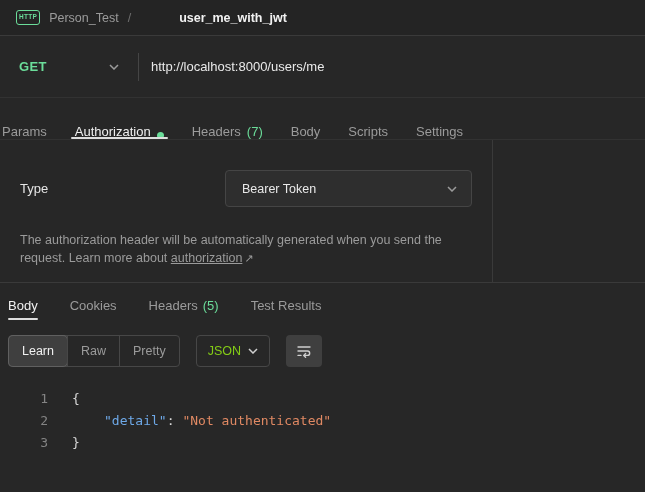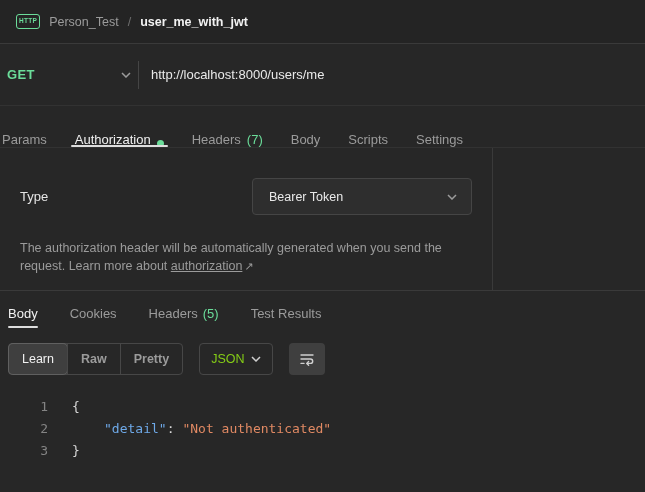--- a/index.html
+++ b/index.html
@@ -4,40 +4,40 @@
 <style>
   * { margin: 0; padding: 0; box-sizing: border-box; }
   body { font-family: "Liberation Sans", sans-serif; background: #1b1b1b; }
   .app {
     width: 645px; height: 492px; overflow: hidden; position: relative;
     background: #272727; color: #ededed;
   }
 
   
   .topbar {
-    height: 44px; display: flex; align-items: center; gap: 9px;
+    height: 36px; display: flex; align-items: center; gap: 9px;
     padding: 0 16px; border-bottom: 1px solid #3a3a3a; background: #242424;
   }
   .http-badge {
     border: 1.4px solid #6bdd9a; color: #6bdd9a; border-radius: 3px;
     font-size: 6.5px; font-weight: 700; padding: 3px 2px; letter-spacing: .3px;
     line-height: 1; display: inline-block;
   }
   .crumb-collection { color: #9b9b9b; font-size: 12.5px; }
   .crumb-sep { color: #6f6f6f; font-size: 12.5px; }
-  .crumb-request { color: #f2f2f2; font-size: 12.5px; font-weight: 700; }
+  .crumb-request { color: #f2f2f2; font-size: 12.5px; font-weight: 700; margin-left: 39px; }
 
   
   .request-row {
     height: 62px; display: flex; align-items: center;
     border-bottom: 1px solid #323232;
   }
   .method-select {
     width: 138px; height: 100%; display: flex; align-items: center;
-    justify-content: space-between; padding: 0 7px; cursor: pointer;
+    justify-content: space-between; padding: 0 19px; cursor: pointer;
   }
   .method-label { color: #6bdd9a; font-weight: 700; font-size: 13px; letter-spacing: .3px; }
   .v-divider { width: 1px; height: 28px; background: #454545; }
   .url-input {
     flex: 1; background: transparent; border: none; outline: none;
     color: #e9e9e9; font-size: 13px; padding: 0 12px;
     font-family: "Liberation Sans", sans-serif;
   }
 
   
@@ -55,21 +55,21 @@
   .req-tab.active:first-child::after { left: 0; }
   .green-dot { width: 7px; height: 7px; border-radius: 50%; background: #6bdd9a; display: inline-block; }
   .tab-count { color: #6bdd9a; }
 
   
   .auth-section { height: 143px; display: flex; border-bottom: 1px solid #3a3a3a; }
   .auth-left { width: 493px; border-right: 1px solid #3a3a3a; padding: 30px 20px 0 20px; }
   .type-row { display: flex; align-items: center; }
   .type-label { font-size: 13px; color: #e6e6e6; }
   .type-dropdown {
-    margin-left: auto; width: 220px; height: 37px; background: #2e2e2e;
+    margin-left: auto; width: 247px; height: 37px; background: #2e2e2e;
     border: 1px solid #454545; border-radius: 4px; display: flex;
     align-items: center; padding: 0 14px 0 16px; cursor: pointer;
   }
   .type-dropdown-value { font-size: 12.5px; color: #e9e9e9; }
   .type-dropdown .chev { margin-left: auto; }
   .auth-help {
     margin-top: 24px; max-width: 458px; font-size: 12.5px; line-height: 18px;
     color: #9b9b9b;
   }
   .auth-link { color: #9b9b9b; text-decoration: underline; cursor: pointer; }
@@ -89,21 +89,21 @@
     height: 2px; background: #dedede; border-radius: 1px;
   }
 
   
   .resp-toolbar { height: 48px; display: flex; align-items: center; padding-left: 8px; }
   .segmented { display: flex; border: 1px solid #474747; border-radius: 4px; height: 32px; overflow: visible; }
   .seg {
     display: flex; align-items: center; padding: 0 13px; font-size: 12.5px;
     color: #9b9b9b; cursor: pointer;
   }
-  .seg + .seg { border-left: 1px solid #474747; font-weight: bold; }
+  .seg + .seg { border-left: 1px solid #474747; }
   .seg.active {
     background: #3f3f3f; color: #f2f2f2; border-radius: 4px;
     box-shadow: 0 0 0 1px #606060; border-left: none;
   }
   .format-select {
     margin-left: 16px; height: 32px; border: 1px solid #474747; border-radius: 4px;
     display: flex; align-items: center; gap: 7px; padding: 0 11px;
     font-size: 12.5px; color: #84cc16; cursor: pointer;
   }
   .wrap-btn {

